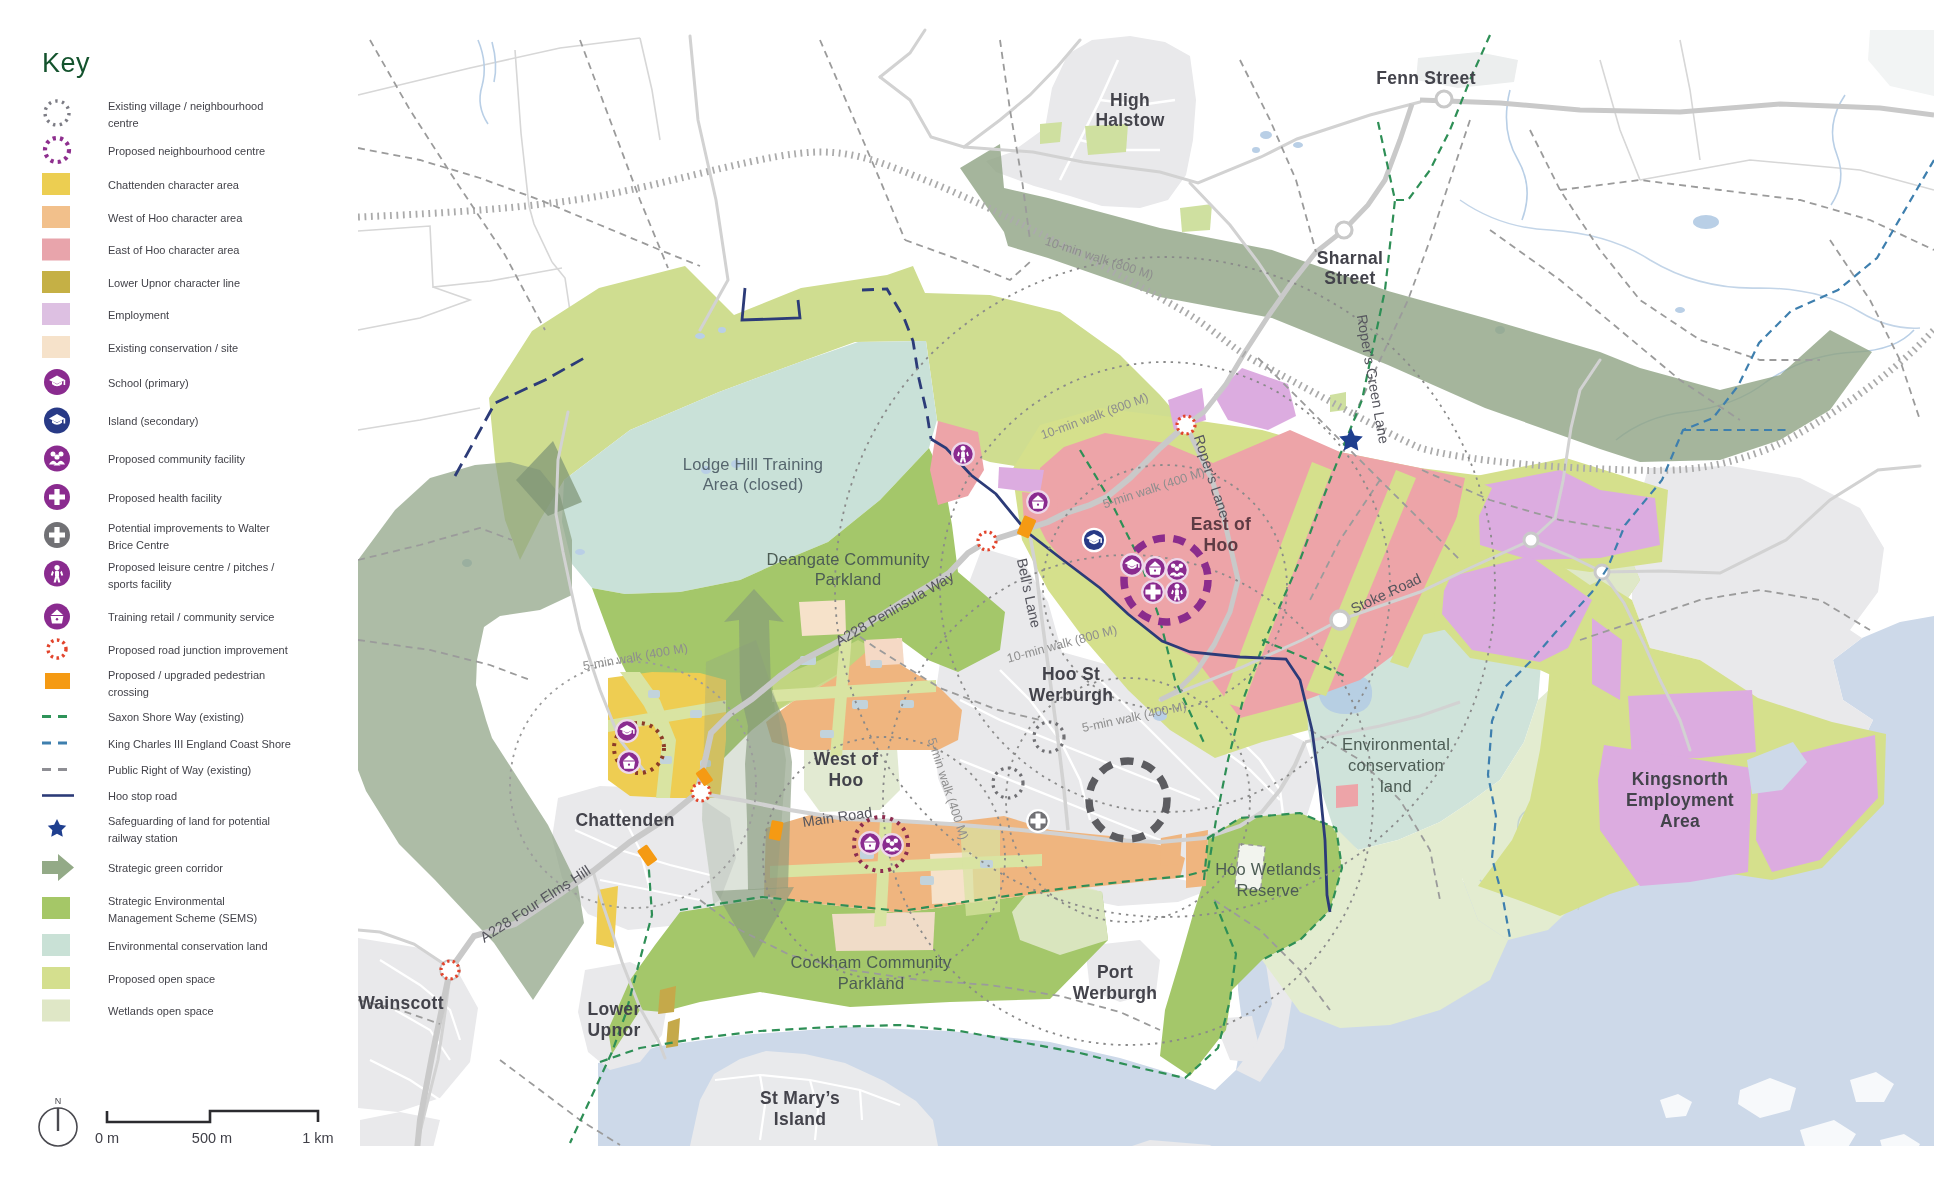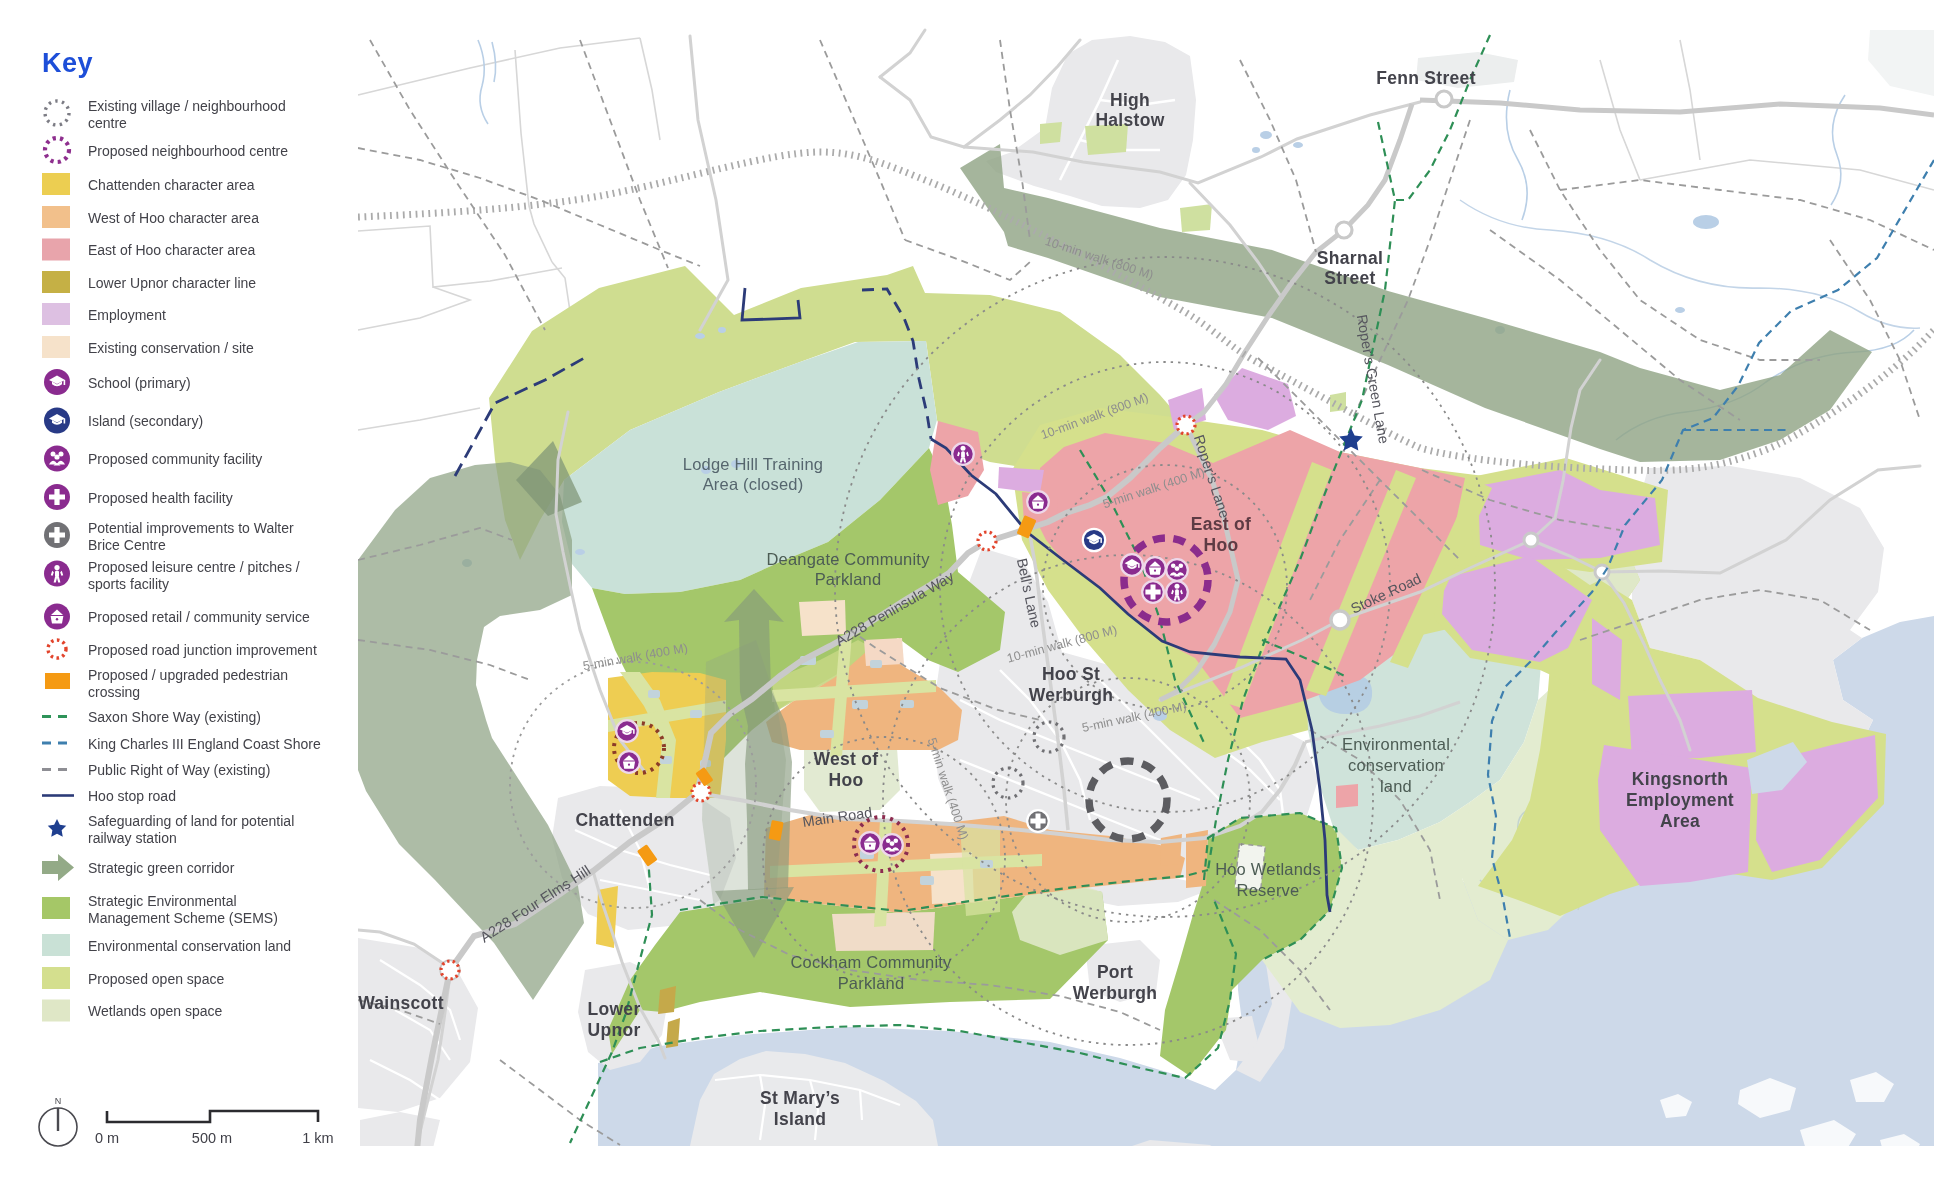--- a/index.html
+++ b/index.html
@@ -1,22 +1,22 @@
 <!DOCTYPE html>
 <html><head>
 <meta charset="utf-8">
 <style>
   html,body{margin:0;padding:0;background:#ffffff;}
   #page{position:relative;width:1934px;height:1180px;background:#ffffff;overflow:hidden;
         font-family:"Liberation Sans",sans-serif;}
   #map{position:absolute;left:0;top:0;}
   #legend{position:absolute;left:0;top:0;width:358px;height:1180px;background:#ffffff;
           color:#3f3f47;}
-  .ktitle{position:absolute;left:42px;top:48px;font-size:27px;font-weight:bold;color:#1d4ed8;letter-spacing:.5px;}
-  .lrow{position:absolute;left:88px;font-size:14px;line-height:16.5px;color:#424249;}
+  .ktitle{position:absolute;left:42px;top:48px;font-size:27px;font-weight:normal;color:#14532d;letter-spacing:.5px;}
+  .lrow{position:absolute;left:108px;font-size:11px;line-height:16.5px;color:#424249;}
 </style>
 </head>
 <body>
 <div id="page">
 
 <svg id="map" width="1934" height="1180" viewBox="0 0 1934 1180">
 
 <path d="M598,1180 L598,1063 L660,1046 L740,1035 L850,1027 L950,1031 L1050,1042 L1120,1058 L1180,1076 L1215,1090 L1236,1070 L1243,1030 L1238,990 L1238,954 L1270,925 L1310,905 L1365,902 L1405,888 L1444,878 L1473,884 L1518,898 L1560,912 L1610,890 L1655,875 L1690,868 L1730,868 L1750,840 L1790,820 L1830,790 L1855,757 L1873,720 L1843,700 L1833,660 L1862,638 L1900,622 L1934,616 L1934,1180 Z" fill="#cdd9e9"></path>
 
 <path d="M1745,584 l50,-14 l33,30 l-10,36 l-48,16 l-28,-30 Z" fill="#dde6ef"></path>
@@ -653,21 +653,21 @@
   <div class="lrow" style="top:242px">East of Hoo character area</div>
   <div class="lrow" style="top:275px">Lower Upnor character line</div>
   <div class="lrow" style="top:307px">Employment</div>
   <div class="lrow" style="top:340px">Existing conservation / site</div>
   <div class="lrow" style="top:375px">School (primary)</div>
   <div class="lrow" style="top:413px">Island (secondary)</div>
   <div class="lrow" style="top:451px">Proposed community facility</div>
   <div class="lrow" style="top:490px">Proposed health facility</div>
   <div class="lrow" style="top:520px">Potential improvements to Walter<br>Brice Centre</div>
   <div class="lrow" style="top:559px">Proposed leisure centre / pitches /<br>sports facility</div>
-  <div class="lrow" style="top:609px">Proposed retail / community service</div>
+  <div class="lrow" style="top:609px">Training retail / community service</div>
   <div class="lrow" style="top:642px">Proposed road junction improvement</div>
   <div class="lrow" style="top:667px">Proposed / upgraded pedestrian<br>crossing</div>
   <div class="lrow" style="top:709px">Saxon Shore Way (existing)</div>
   <div class="lrow" style="top:736px">King Charles III England Coast Shore</div>
   <div class="lrow" style="top:762px">Public Right of Way (existing)</div>
   <div class="lrow" style="top:788px">Hoo stop road</div>
   <div class="lrow" style="top:813px">Safeguarding of land for potential<br>railway station</div>
   <div class="lrow" style="top:860px">Strategic green corridor</div>
   <div class="lrow" style="top:893px">Strategic Environmental<br>Management Scheme (SEMS)</div>
   <div class="lrow" style="top:938px">Environmental conservation land</div>

